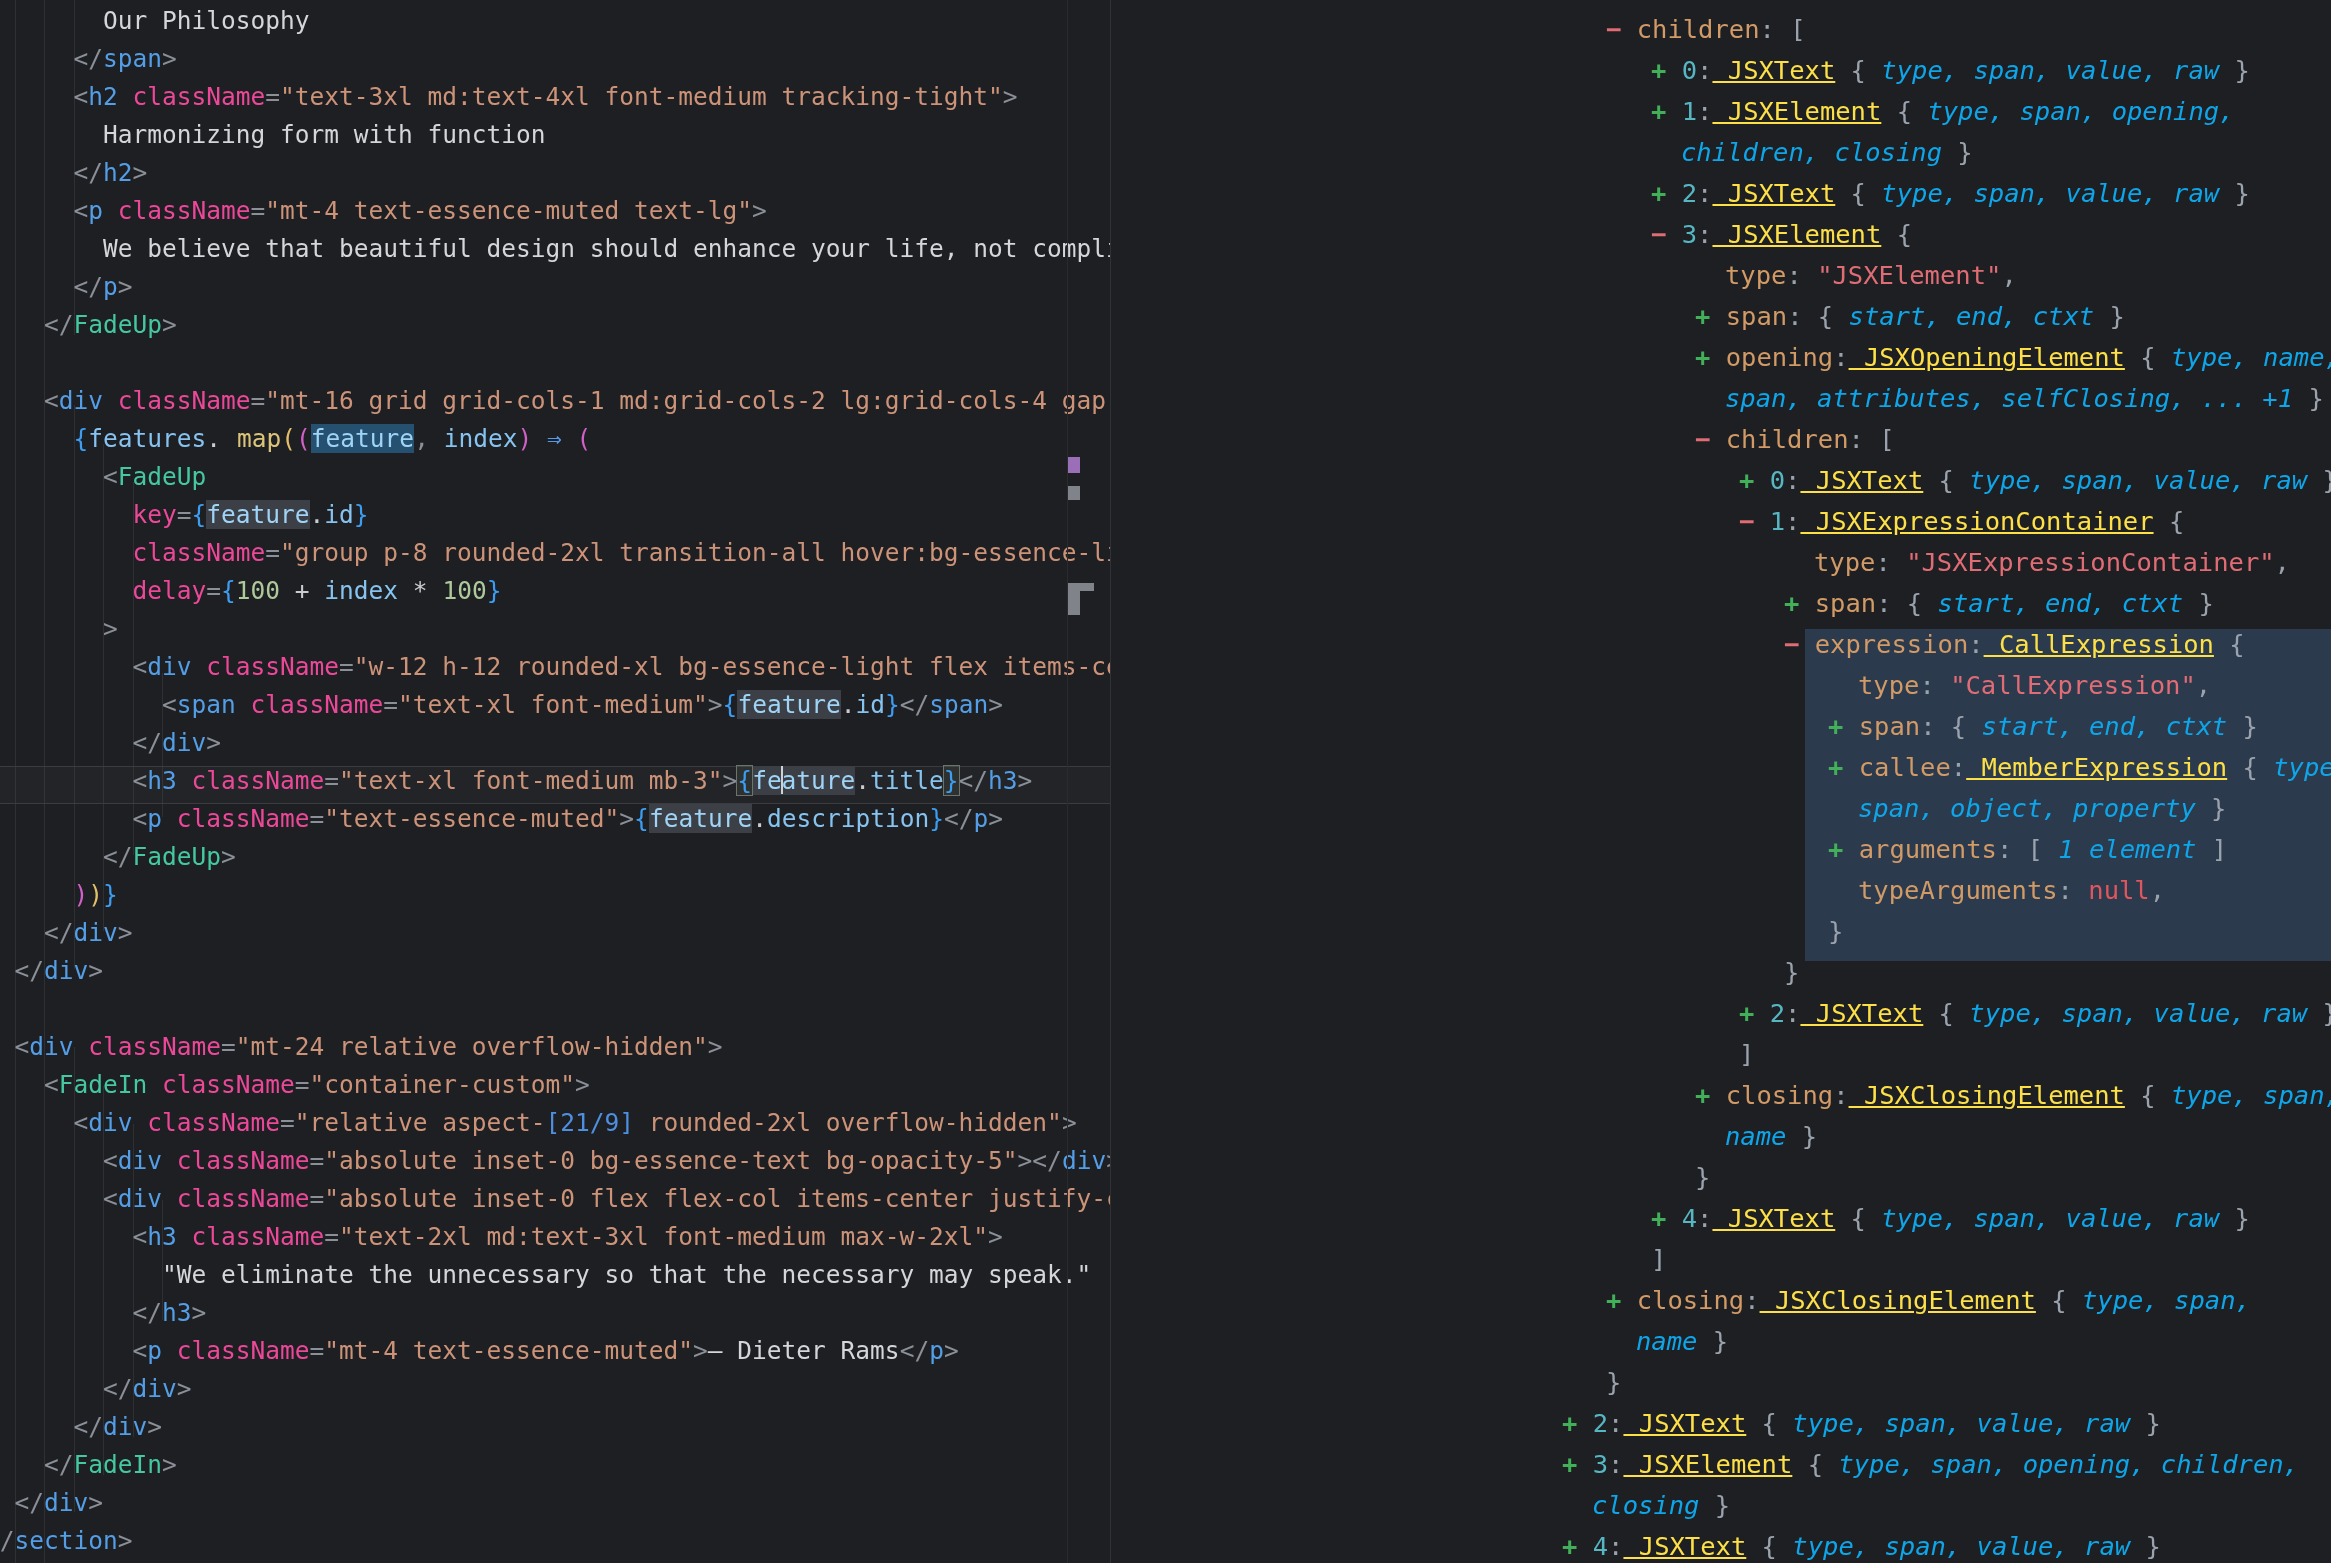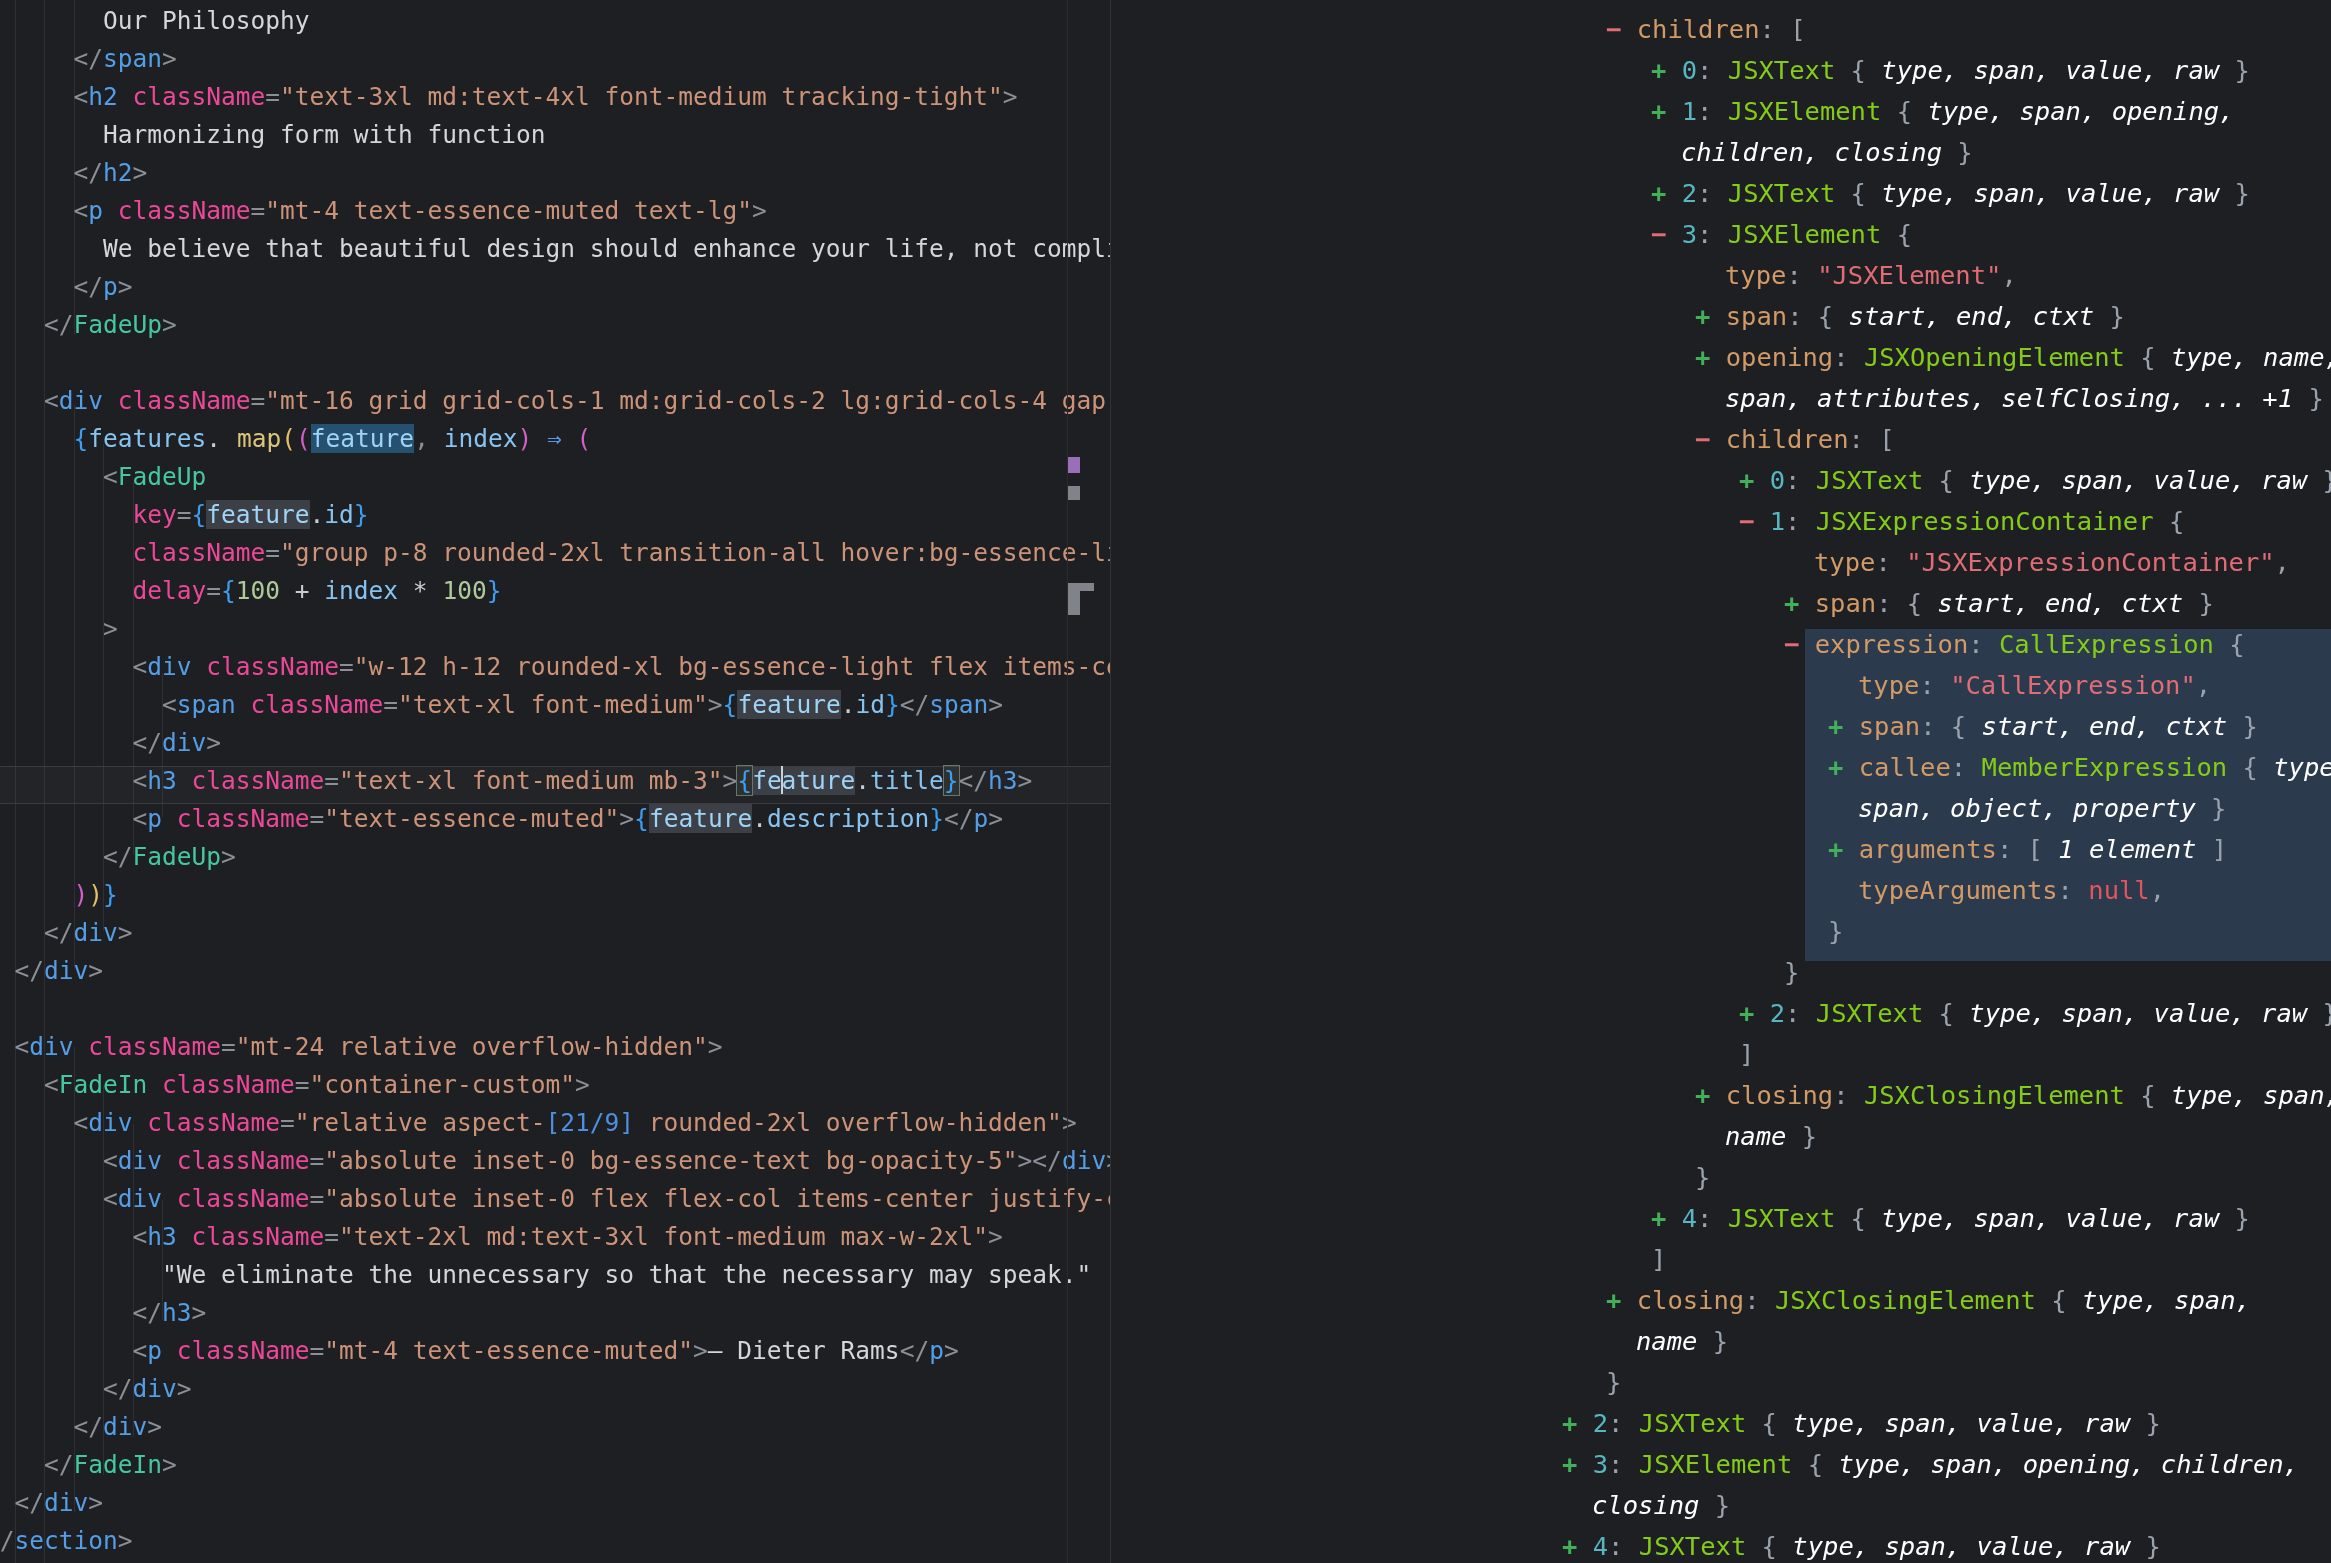--- a/index.html
+++ b/index.html
@@ -42,25 +42,25 @@
 
   
   #ast-pane{position:absolute;left:1111px;top:13px;width:1220px;height:1564px;overflow:hidden;}
   #ast-hl{position:absolute;left:694px;top:616px;right:0;height:332px;background:#2b3a4d;}
   #ast-lines{position:absolute;left:0;top:-3.6px;white-space:pre;}
   .al{height:41px;line-height:41px;font-size:25.5px;white-space:pre;}
   .a-m{color:#e06c75;font-weight:bold;}
   .a-p{color:#42b058;font-weight:bold;}
   .a-key{color:#d19a66;}
   .a-idx{color:#56b6c2;}
-  .a-node{color:#84cc16;}
+  .a-node{color:#fde047;text-decoration:underline;}
   .a-astr{color:#e06c75;}
   .a-anull{color:#e0565f;}
   .a-apun{color:#9aa2ad;}
-  .a-prev{color:#ffffff;font-style:italic;}
+  .a-prev{color:#0ea5e9;font-style:italic;}
 </style>
 </head>
 <body>
 
 <div id="screen">
 
   <div id="code-pane">
     <div id="guides">
         <div class="guide" style="left: 14.5px; top: 0px; height: 1564px;"></div>
         <div class="guide" style="left: 44px; top: 0px; height: 1564px;"></div>

